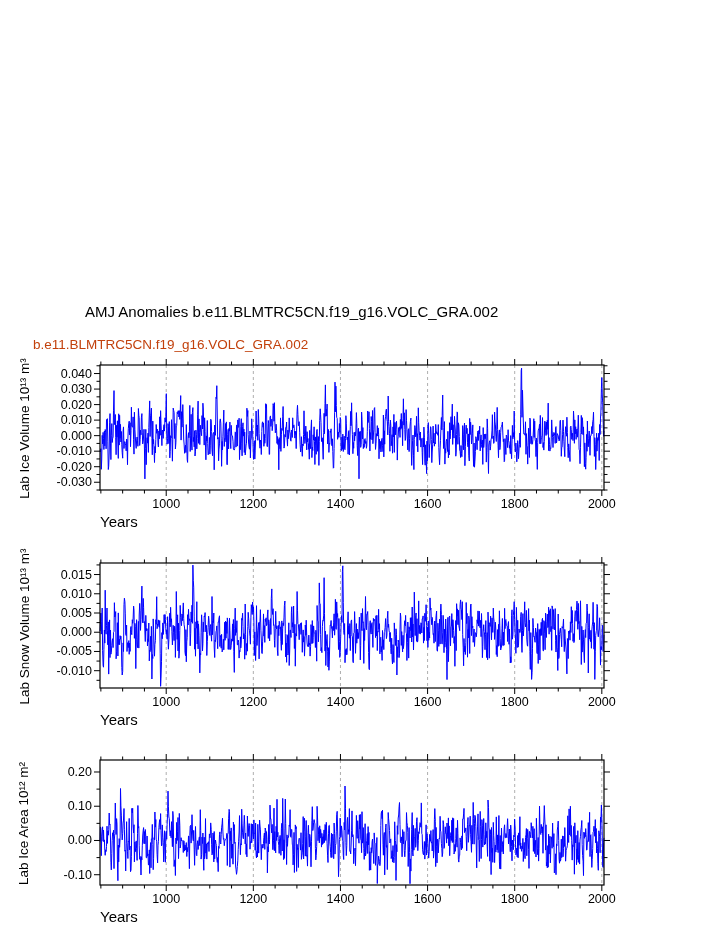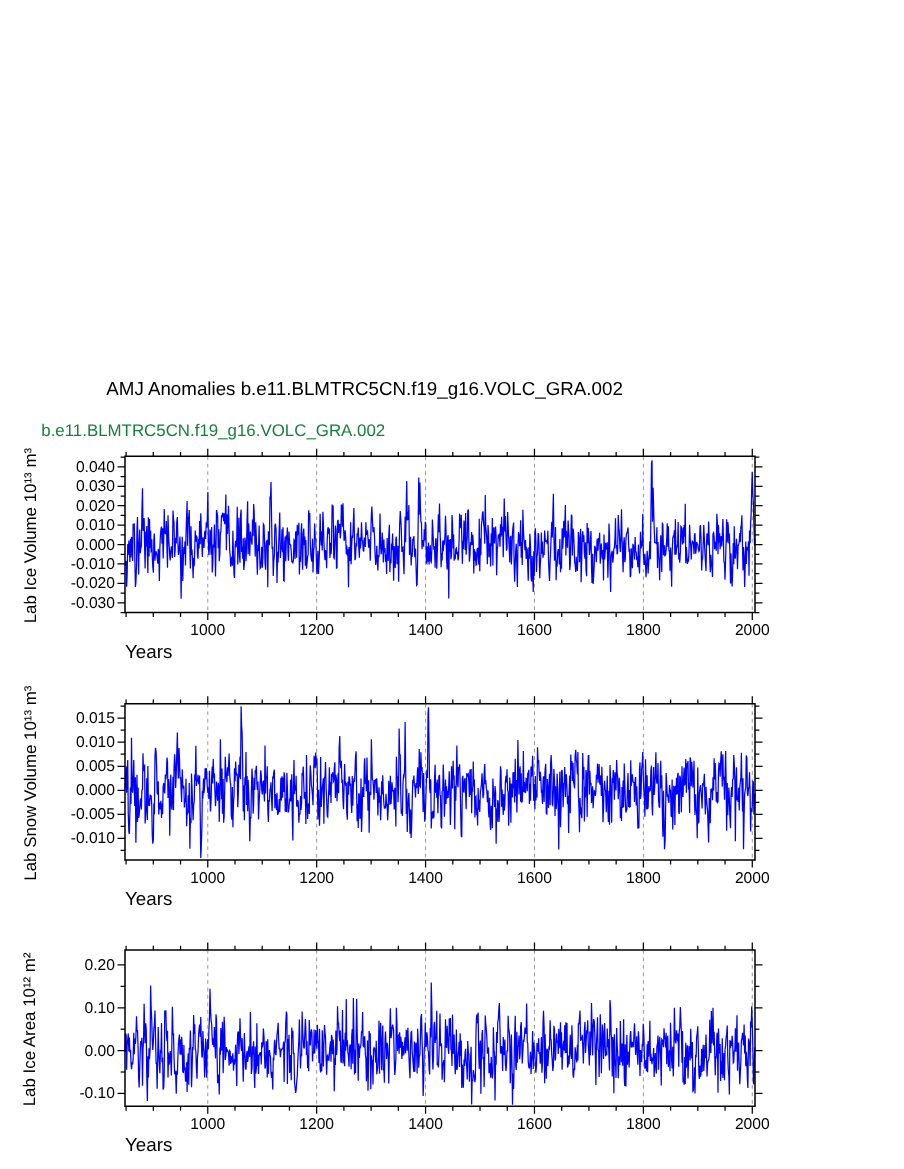--- a/index.html
+++ b/index.html
@@ -12,21 +12,21 @@
   .ylabel{transform:rotate(-90deg);white-space:nowrap;font-size:13.5px;}
   .xlabel{position:absolute;left:100px;top:160px;width:504px;text-align:left;font-size:15px;}
   svg text{font-family:"Liberation Sans",sans-serif;font-size:12.5px;fill:#000;}
 </style>
 </head>
 <body>
 
 <div class="page">
 
   <div class="title">AMJ Anomalies b.e11.BLMTRC5CN.f19_g16.VOLC_GRA.002</div>
-  <div class="legend" id="legend" style="color: #15803d;">b.e11.BLMTRC5CN.f19_g16.VOLC_GRA.002</div>
+  <div class="legend" id="legend" style="color: #c2410c;">b.e11.BLMTRC5CN.f19_g16.VOLC_GRA.002</div>
 
   <div class="panel" style="top:353px">
     <svg width="723" height="172">
         <line x1="166.21261884183232" x2="166.21261884183232" y1="12" y2="137" stroke="#999999" stroke-width="0.8" stroke-dasharray="3,3"></line>
         <line x1="253.3344857389801" x2="253.3344857389801" y1="12" y2="137" stroke="#999999" stroke-width="0.8" stroke-dasharray="3,3"></line>
         <line x1="340.4563526361279" x2="340.4563526361279" y1="12" y2="137" stroke="#999999" stroke-width="0.8" stroke-dasharray="3,3"></line>
         <line x1="427.5782195332757" x2="427.5782195332757" y1="12" y2="137" stroke="#999999" stroke-width="0.8" stroke-dasharray="3,3"></line>
         <line x1="514.7000864304235" x2="514.7000864304235" y1="12" y2="137" stroke="#999999" stroke-width="0.8" stroke-dasharray="3,3"></line>
         <line x1="601.8219533275712" x2="601.8219533275712" y1="12" y2="137" stroke="#999999" stroke-width="0.8" stroke-dasharray="3,3"></line>
         <polyline points="100.0,97.7 100.4,99.0 100.9,95.7 101.3,116.3 101.7,107.0 102.2,82.3 102.6,90.9 103.1,79.4 103.5,85.5 103.9,96.5 104.4,78.0 104.8,92.9 105.2,76.5 105.7,79.5 106.1,95.8 106.5,66.7 107.0,67.0 107.4,65.7 107.8,88.9 108.3,116.5 108.7,113.3 109.2,100.0 109.6,69.8 110.0,60.6 110.5,90.1 110.9,106.6 111.3,82.2 111.8,70.6 112.2,89.5 112.6,85.7 113.1,83.9 113.5,57.8 114.0,37.6 114.4,71.6 114.8,69.7 115.3,61.5 115.7,84.7 116.1,101.7 116.6,72.3 117.0,84.1 117.4,67.8 117.9,90.0 118.3,105.4 118.7,60.8 119.2,92.1 119.6,62.3 120.1,85.3 120.5,71.4 120.9,89.0 121.4,78.5 121.8,91.8 122.2,99.7 122.7,105.2 123.1,78.3 123.5,73.9 124.0,95.5 124.4,88.9 124.9,88.5 125.3,90.3 125.7,92.2 126.2,97.9 126.6,86.0 127.0,88.1 127.5,111.7 127.9,85.1 128.3,75.8 128.8,70.3 129.2,68.2 129.6,81.9 130.1,69.7 130.5,93.7 131.0,77.7 131.4,54.2 131.8,73.4 132.3,73.8 132.7,74.1 133.1,63.9 133.6,86.7 134.0,101.1 134.4,59.2 134.9,76.5 135.3,83.1 135.8,92.0 136.2,95.4 136.6,88.0 137.1,84.0 137.5,87.8 137.9,93.3 138.4,55.5 138.8,62.2 139.2,64.7 139.7,92.5 140.1,86.7 140.5,77.2 141.0,81.8 141.4,64.8 141.9,60.6 142.3,79.1 142.7,90.9 143.2,88.2 143.6,83.0 144.0,76.3 144.5,99.0 144.9,125.9 145.3,95.5 145.8,76.4 146.2,111.7 146.7,93.0 147.1,84.7 147.5,90.1 148.0,80.1 148.4,99.4 148.8,74.7 149.3,59.9 149.7,47.9 150.1,83.5 150.6,62.3 151.0,60.1 151.4,55.1 151.9,85.4 152.3,101.8 152.8,68.1 153.2,91.0 153.6,86.5 154.1,97.5 154.5,109.5 154.9,93.5 155.4,99.9 155.8,86.5 156.2,71.5 156.7,80.3 157.1,76.0 157.6,76.8 158.0,91.1 158.4,94.0 158.9,78.0 159.3,85.8 159.7,63.8 160.2,82.3 160.6,57.7 161.0,70.1 161.5,82.8 161.9,92.6 162.3,77.1 162.8,78.1 163.2,85.4 163.7,73.1 164.1,71.6 164.5,78.1 165.0,64.8 165.4,69.1 165.8,63.9 166.3,40.7 166.7,80.8 167.1,91.2 167.6,85.3 168.0,70.6 168.4,73.3 168.9,90.7 169.3,68.6 169.8,104.9 170.2,98.4 170.6,82.7 171.1,84.9 171.5,66.7 171.9,82.3 172.4,108.2 172.8,86.5 173.2,55.1 173.7,57.6 174.1,59.4 174.6,85.5 175.0,70.5 175.4,96.0 175.9,89.7 176.3,72.9 176.7,72.7 177.2,59.3 177.6,60.9 178.0,57.7 178.5,58.0 178.9,64.0 179.3,57.6 179.8,66.4 180.2,60.8 180.7,42.6 181.1,87.1 181.5,58.7 182.0,74.1 182.4,65.1 182.8,51.6 183.3,70.9 183.7,86.0 184.1,91.0 184.6,100.3 185.0,95.1 185.5,92.2 185.9,99.5 186.3,71.6 186.8,92.2 187.2,106.6 187.6,109.4 188.1,84.0 188.5,79.7 188.9,84.8 189.4,78.8 189.8,52.4 190.2,98.5 190.7,82.8 191.1,61.3 191.6,92.0 192.0,97.1 192.4,59.6 192.9,54.6 193.3,88.6 193.7,84.4 194.2,93.9 194.6,77.7 195.0,103.0 195.5,98.2 195.9,77.1 196.4,81.5 196.8,95.9 197.2,85.5 197.7,61.2 198.1,48.1 198.5,90.3 199.0,65.9 199.4,79.2 199.8,91.6 200.3,72.2 200.7,77.2 201.1,79.5 201.6,82.7 202.0,62.6 202.5,75.9 202.9,50.2 203.3,56.0 203.8,76.5 204.2,92.1 204.6,64.8 205.1,78.4 205.5,94.1 205.9,106.8 206.4,82.9 206.8,88.0 207.3,67.5 207.7,90.5 208.1,101.8 208.6,101.1 209.0,95.0 209.4,84.4 209.9,101.1 210.3,92.9 210.7,66.2 211.2,67.1 211.6,78.7 212.0,96.9 212.5,102.7 212.9,81.4 213.4,79.7 213.8,79.4 214.2,116.8 214.7,72.0 215.1,81.8 215.5,82.3 216.0,44.3 216.4,45.6 216.8,32.7 217.3,64.0 217.7,86.1 218.2,84.5 218.6,107.8 219.0,96.1 219.5,90.9 219.9,67.8 220.3,65.9 220.8,70.1 221.2,85.9 221.6,113.3 222.1,88.4 222.5,97.0 222.9,83.8 223.4,69.2 223.8,57.1 224.3,93.4 224.7,85.5 225.1,86.4 225.6,70.5 226.0,88.8 226.4,68.9 226.9,111.4 227.3,111.8 227.7,81.4 228.2,76.3 228.6,95.9 229.1,75.2 229.5,78.1 229.9,69.1 230.4,89.9 230.8,95.6 231.2,72.3 231.7,82.2 232.1,82.4 232.5,82.9 233.0,88.2 233.4,96.3 233.8,96.1 234.3,97.1 234.7,95.5 235.2,78.9 235.6,79.6 236.0,94.1 236.5,73.1 236.9,71.9 237.3,93.1 237.8,66.9 238.2,74.5 238.6,73.8 239.1,65.2 239.5,106.6 240.0,92.6 240.4,96.6 240.8,73.7 241.3,65.7 241.7,90.9 242.1,102.8 242.6,73.6 243.0,69.8 243.4,83.1 243.9,76.2 244.3,99.5 244.7,79.1 245.2,102.0 245.6,98.1 246.1,92.0 246.5,90.3 246.9,55.2 247.4,63.4 247.8,57.5 248.2,81.8 248.7,91.1 249.1,94.7 249.5,96.2 250.0,78.0 250.4,104.9 250.9,87.3 251.3,85.1 251.7,65.8 252.2,77.1 252.6,77.7 253.0,91.4 253.5,106.4 253.9,102.1 254.3,87.7 254.8,106.1 255.2,97.9 255.6,86.5 256.1,58.0 256.5,74.7 257.0,83.3 257.4,72.0 257.8,87.3 258.3,56.5 258.7,65.1 259.1,80.6 259.6,90.0 260.0,95.2 260.4,87.1 260.9,89.3 261.3,101.5 261.8,78.5 262.2,70.1 262.6,68.8 263.1,74.2 263.5,69.9 263.9,93.3 264.4,81.3 264.8,90.3 265.2,85.4 265.7,50.7 266.1,55.1 266.5,51.5 267.0,93.1 267.4,93.7 267.9,78.0 268.3,67.5 268.7,70.4 269.2,101.5 269.6,101.2 270.0,64.2 270.5,62.9 270.9,73.4 271.3,67.6 271.8,66.2 272.2,77.7 272.7,72.3 273.1,50.7 273.5,52.4 274.0,68.3 274.4,49.7 274.8,68.2 275.3,79.8 275.7,77.8 276.1,71.2 276.6,77.2 277.0,90.4 277.4,83.5 277.9,91.5 278.3,86.4 278.8,116.8 279.2,84.6 279.6,89.2 280.1,95.8 280.5,64.9 280.9,98.4 281.4,81.8 281.8,75.4 282.2,77.4 282.7,63.8 283.1,53.5 283.6,80.0 284.0,95.1 284.4,93.7 284.9,81.5 285.3,84.1 285.7,74.5 286.2,74.8 286.6,69.0 287.0,84.5 287.5,93.1 287.9,77.1 288.3,85.7 288.8,79.4 289.2,64.9 289.7,78.9 290.1,80.0 290.5,87.1 291.0,88.2 291.4,77.1 291.8,78.1 292.3,84.5 292.7,64.8 293.1,74.9 293.6,72.4 294.0,71.9 294.4,77.7 294.9,85.1 295.3,78.2 295.8,82.5 296.2,95.6 296.6,77.1 297.1,58.2 297.5,52.3 297.9,61.7 298.4,72.7 298.8,71.7 299.2,68.7 299.7,79.2 300.1,91.5 300.6,99.0 301.0,95.4 301.4,83.7 301.9,95.6 302.3,103.3 302.7,91.0 303.2,92.7 303.6,81.3 304.0,57.8 304.5,83.4 304.9,90.5 305.3,87.0 305.8,73.1 306.2,82.9 306.7,96.9 307.1,78.7 307.5,89.0 308.0,85.5 308.4,96.3 308.8,90.7 309.3,106.2 309.7,77.4 310.1,88.9 310.6,95.7 311.0,75.8 311.5,66.9 311.9,104.6 312.3,94.1 312.8,97.5 313.2,81.8 313.6,87.1 314.1,73.8 314.5,88.6 314.9,111.5 315.4,83.9 315.8,92.7 316.2,101.3 316.7,78.2 317.1,76.4 317.6,98.3 318.0,96.3 318.4,83.6 318.9,112.4 319.3,88.3 319.7,67.3 320.2,55.8 320.6,61.9 321.0,69.6 321.5,88.5 321.9,85.4 322.4,84.8 322.8,97.0 323.2,106.3 323.7,79.8 324.1,60.3 324.5,80.7 325.0,50.6 325.4,31.9 325.8,63.3 326.3,56.4 326.7,62.9 327.1,51.1 327.6,90.9 328.0,84.6 328.5,76.5 328.9,99.4 329.3,90.3 329.8,91.2 330.2,78.0 330.6,79.4 331.1,75.8 331.5,87.0 331.9,92.7 332.4,85.8 332.8,98.6 333.3,115.2 333.7,114.7 334.1,95.6 334.6,59.8 335.0,29.1 335.4,58.8 335.9,33.1 336.3,52.6 336.7,64.3 337.2,65.4 337.6,86.3 338.0,81.0 338.5,79.2 338.9,84.4 339.4,70.5 339.8,79.3 340.2,64.5 340.7,66.6 341.1,97.0 341.5,97.6 342.0,84.1 342.4,96.3 342.8,81.1 343.3,98.5 343.7,88.8 344.2,83.2 344.6,95.9 345.0,96.7 345.5,85.7 345.9,62.7 346.3,70.2 346.8,83.7 347.2,86.9 347.6,84.1 348.1,101.2 348.5,78.8 348.9,77.6 349.4,102.0 349.8,90.2 350.3,73.6 350.7,58.4 351.1,72.7 351.6,49.8 352.0,70.9 352.4,81.3 352.9,100.7 353.3,89.5 353.7,95.3 354.2,79.4 354.6,87.9 355.1,79.2 355.5,82.7 355.9,77.1 356.4,59.6 356.8,70.8 357.2,92.6 357.7,102.6 358.1,76.7 358.5,75.1 359.0,125.8 359.4,78.8 359.8,88.4 360.3,78.3 360.7,94.4 361.2,91.5 361.6,59.1 362.0,66.3 362.5,85.8 362.9,74.6 363.3,95.6 363.8,91.0 364.2,94.4 364.6,86.4 365.1,85.6 365.5,90.4 366.0,88.5 366.4,95.3 366.8,92.9 367.3,78.7 367.7,58.0 368.1,69.6 368.6,66.8 369.0,58.8 369.4,75.7 369.9,98.0 370.3,79.6 370.7,86.2 371.2,63.5 371.6,68.5 372.1,86.9 372.5,57.5 372.9,90.7 373.4,82.0 373.8,76.9 374.2,55.8 374.7,54.6 375.1,79.7 375.5,96.4 376.0,90.6 376.4,80.7 376.9,83.2 377.3,72.6 377.7,82.9 378.2,74.9 378.6,81.3 379.0,105.8 379.5,86.2 379.9,95.5 380.3,88.3 380.8,99.0 381.2,98.6 381.6,86.9 382.1,85.3 382.5,92.4 383.0,98.7 383.4,62.0 383.8,103.9 384.3,77.8 384.7,91.2 385.1,67.0 385.6,63.3 386.0,57.3 386.4,56.1 386.9,66.4 387.3,68.5 387.8,81.9 388.2,43.0 388.6,68.5 389.1,73.6 389.5,80.4 389.9,98.3 390.4,67.1 390.8,72.4 391.2,92.8 391.7,87.2 392.1,81.7 392.5,100.2 393.0,73.9 393.4,84.0 393.9,61.4 394.3,99.4 394.7,69.5 395.2,69.4 395.6,81.8 396.0,75.6 396.5,68.2 396.9,76.7 397.3,107.1 397.8,86.2 398.2,83.8 398.7,74.6 399.1,77.9 399.5,73.8 400.0,84.4 400.4,66.5 400.8,76.3 401.3,60.5 401.7,75.2 402.1,68.4 402.6,92.7 403.0,65.6 403.4,45.8 403.9,72.1 404.3,59.8 404.8,76.5 405.2,87.5 405.6,86.0 406.1,56.6 406.5,67.4 406.9,76.3 407.4,85.9 407.8,96.9 408.2,76.9 408.7,75.7 409.1,98.6 409.6,85.2 410.0,73.1 410.4,68.6 410.9,65.1 411.3,98.0 411.7,112.4 412.2,97.1 412.6,87.4 413.0,82.0 413.5,102.2 413.9,116.6 414.3,86.3 414.8,72.6 415.2,74.6 415.7,83.9 416.1,82.1 416.5,63.3 417.0,93.1 417.4,80.7 417.8,98.9 418.3,54.8 418.7,69.6 419.1,77.7 419.6,82.2 420.0,87.2 420.4,79.0 420.9,94.1 421.3,85.5 421.8,86.5 422.2,99.7 422.6,111.6 423.1,84.9 423.5,94.0 423.9,74.1 424.4,84.2 424.8,108.0 425.2,112.2 425.7,91.8 426.1,105.6 426.6,120.6 427.0,88.1 427.4,107.8 427.9,73.6 428.3,69.6 428.7,80.8 429.2,104.6 429.6,92.0 430.0,90.3 430.5,73.7 430.9,74.6 431.3,86.5 431.8,109.6 432.2,99.0 432.7,91.2 433.1,73.1 433.5,90.0 434.0,80.2 434.4,93.2 434.8,89.3 435.3,90.9 435.7,71.4 436.1,77.1 436.6,80.6 437.0,79.5 437.5,80.0 437.9,82.3 438.3,71.6 438.8,94.3 439.2,104.1 439.6,111.7 440.1,96.0 440.5,87.3 440.9,76.5 441.4,64.5 441.8,76.9 442.2,62.4 442.7,42.0 443.1,74.6 443.6,95.5 444.0,92.5 444.4,68.6 444.9,111.1 445.3,95.6 445.7,100.2 446.2,88.6 446.6,86.3 447.0,87.6 447.5,98.5 447.9,78.3 448.4,104.8 448.8,96.8 449.2,101.9 449.7,69.7 450.1,85.9 450.5,80.2 451.0,63.7 451.4,76.9 451.8,69.2 452.3,51.1 452.7,91.4 453.1,71.7 453.6,80.1 454.0,85.1 454.5,63.4 454.9,71.8 455.3,77.0 455.8,103.2 456.2,99.1 456.6,81.4 457.1,58.9 457.5,59.7 457.9,91.3 458.4,69.8 458.8,72.1 459.3,83.5 459.7,97.0 460.1,98.3 460.6,104.5 461.0,92.5 461.4,100.4 461.9,103.7 462.3,92.8 462.7,72.6 463.2,81.6 463.6,96.8 464.0,77.0 464.5,70.0 464.9,112.7 465.4,93.4 465.8,76.2 466.2,72.1 466.7,80.6 467.1,75.3 467.5,89.7 468.0,93.9 468.4,80.9 468.8,102.8 469.3,108.0 469.7,65.4 470.2,81.6 470.6,69.2 471.0,74.1 471.5,90.9 471.9,87.4 472.3,80.2 472.8,71.9 473.2,100.1 473.6,113.4 474.1,90.0 474.5,114.2 474.9,108.2 475.4,98.5 475.8,83.7 476.3,85.3 476.7,89.9 477.1,96.7 477.6,79.4 478.0,78.0 478.4,87.5 478.9,77.4 479.3,80.9 479.7,73.2 480.2,97.9 480.6,85.8 481.1,81.9 481.5,91.5 481.9,94.5 482.4,87.1 482.8,111.4 483.2,74.6 483.7,94.5 484.1,90.0 484.5,81.2 485.0,85.9 485.4,85.2 485.8,80.9 486.3,109.1 486.7,94.8 487.2,65.9 487.6,75.2 488.0,99.3 488.5,120.5 488.9,92.0 489.3,89.4 489.8,87.7 490.2,97.1 490.6,93.7 491.1,86.1 491.5,85.0 492.0,77.1 492.4,61.7 492.8,85.5 493.3,83.0 493.7,90.4 494.1,89.3 494.6,59.1 495.0,69.0 495.4,71.9 495.9,83.8 496.3,88.5 496.7,77.8 497.2,54.4 497.6,76.6 498.1,92.8 498.5,104.7 498.9,81.9 499.4,76.9 499.8,96.7 500.2,94.6 500.7,79.7 501.1,74.1 501.5,73.5 502.0,71.6 502.4,69.0 502.9,82.1 503.3,88.6 503.7,86.1 504.2,108.7 504.6,107.5 505.0,85.6 505.5,95.0 505.9,101.5 506.3,82.1 506.8,83.7 507.2,87.3 507.6,94.6 508.1,76.7 508.5,87.7 509.0,89.0 509.4,95.2 509.8,92.5 510.3,100.7 510.7,82.6 511.1,97.6 511.6,105.7 512.0,90.1 512.4,72.4 512.9,85.8 513.3,79.6 513.8,84.0 514.2,58.0 514.6,87.0 515.1,96.5 515.5,98.9 515.9,90.0 516.4,98.6 516.8,108.8 517.2,101.0 517.7,87.6 518.1,93.1 518.5,105.7 519.0,95.9 519.4,91.4 519.9,80.0 520.3,94.3 520.7,61.9 521.2,17.6 521.6,15.2 522.0,64.3 522.5,37.2 522.9,53.0 523.3,68.0 523.8,81.0 524.2,80.9 524.7,80.8 525.1,82.3 525.5,68.8 526.0,101.3 526.4,80.6 526.8,92.7 527.3,93.9 527.7,111.1 528.1,92.1 528.6,75.2 529.0,89.6 529.4,104.5 529.9,65.1 530.3,66.9 530.8,90.6 531.2,90.9 531.6,83.3 532.1,91.3 532.5,90.8 532.9,86.7 533.4,78.0 533.8,65.7 534.2,84.4 534.7,68.1 535.1,86.5 535.6,88.9 536.0,103.6 536.4,85.1 536.9,99.5 537.3,116.4 537.7,89.3 538.2,77.9 538.6,76.1 539.0,76.4 539.5,71.2 539.9,90.8 540.3,62.4 540.8,90.7 541.2,86.0 541.7,84.4 542.1,82.1 542.5,64.6 543.0,94.5 543.4,89.6 543.8,97.1 544.3,88.7 544.7,68.1 545.1,68.6 545.6,77.9 546.0,82.5 546.4,69.0 546.9,81.5 547.3,67.1 547.8,76.3 548.2,50.1 548.6,97.6 549.1,84.6 549.5,91.5 549.9,98.1 550.4,94.8 550.8,95.4 551.2,88.1 551.7,66.9 552.1,77.1 552.6,84.3 553.0,94.5 553.4,83.4 553.9,79.4 554.3,81.8 554.7,80.5 555.2,90.4 555.6,74.7 556.0,73.6 556.5,90.0 556.9,87.3 557.3,80.6 557.8,82.0 558.2,82.6 558.7,86.5 559.1,88.0 559.5,87.2 560.0,68.3 560.4,67.2 560.8,77.5 561.3,103.3 561.7,94.7 562.1,94.0 562.6,81.2 563.0,67.1 563.5,78.5 563.9,88.8 564.3,96.0 564.8,103.7 565.2,81.8 565.6,73.7 566.1,79.4 566.5,83.2 566.9,64.2 567.4,79.5 567.8,94.4 568.2,104.7 568.7,90.9 569.1,96.6 569.6,102.1 570.0,108.5 570.4,74.1 570.9,73.1 571.3,76.7 571.7,86.3 572.2,84.5 572.6,80.2 573.0,87.6 573.5,58.0 573.9,65.5 574.4,90.3 574.8,66.9 575.2,80.9 575.7,73.7 576.1,86.4 576.5,78.2 577.0,75.9 577.4,84.2 577.8,77.4 578.3,62.2 578.7,76.1 579.1,96.2 579.6,97.8 580.0,110.7 580.5,94.2 580.9,79.6 581.3,62.4 581.8,81.0 582.2,64.6 582.6,67.9 583.1,81.8 583.5,73.9 583.9,89.0 584.4,113.7 584.8,89.9 585.3,110.5 585.7,116.2 586.1,104.3 586.6,81.4 587.0,98.3 587.4,68.0 587.9,92.9 588.3,93.8 588.7,85.7 589.2,78.0 589.6,89.0 590.0,102.3 590.5,83.0 590.9,83.0 591.4,80.4 591.8,73.5 592.2,80.8 592.7,68.8 593.1,66.7 593.5,59.2 594.0,83.8 594.4,103.4 594.8,84.7 595.3,91.7 595.7,116.5 596.2,99.4 596.6,80.2 597.0,98.1 597.5,85.9 597.9,84.5 598.3,87.3 598.8,80.1 599.2,107.5 599.6,71.5 600.1,81.5 600.5,65.1 600.9,59.0 601.4,35.8 601.8,24.6 602.3,43.0 602.7,49.8 603.1,65.2 603.6,83.3 604.0,78.0" fill="none" stroke="#0000ff" stroke-width="1"></polyline>

